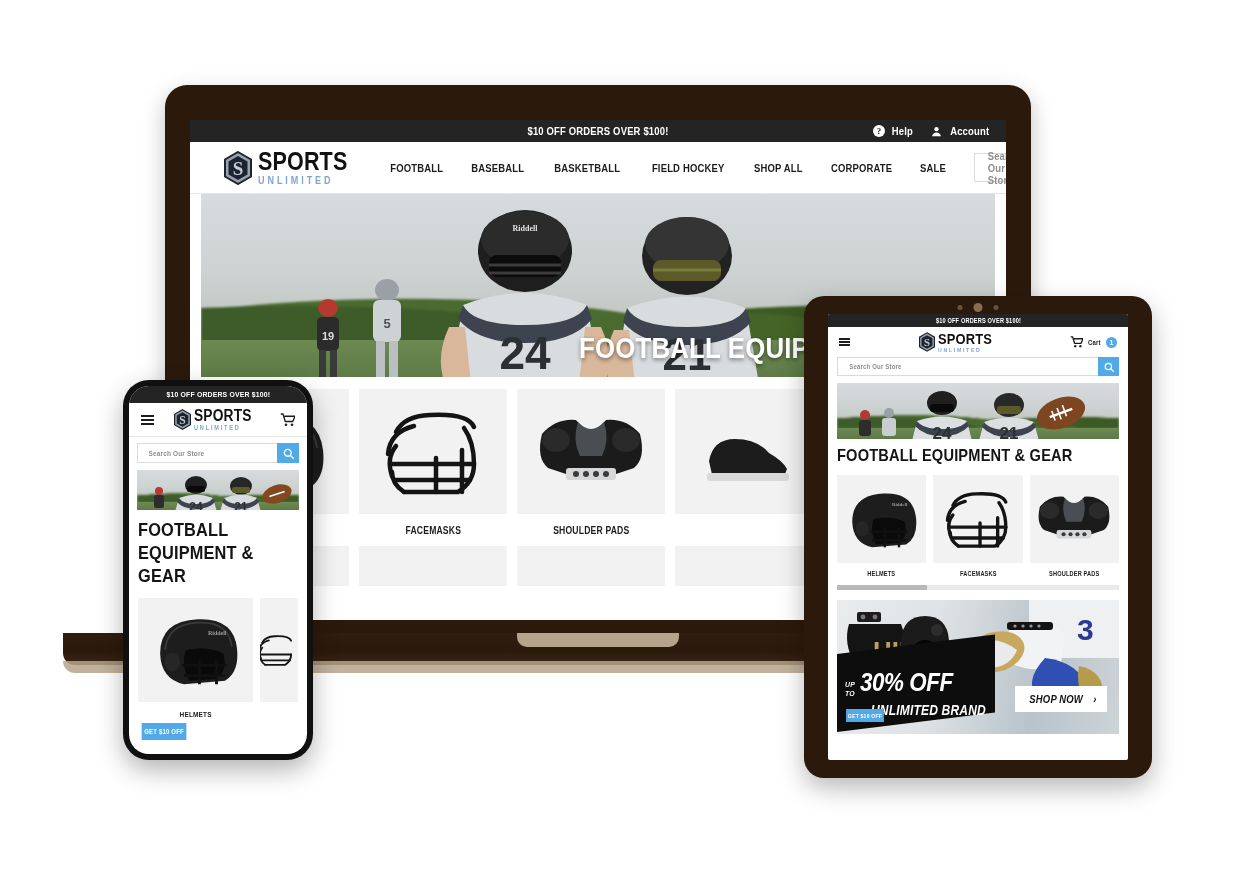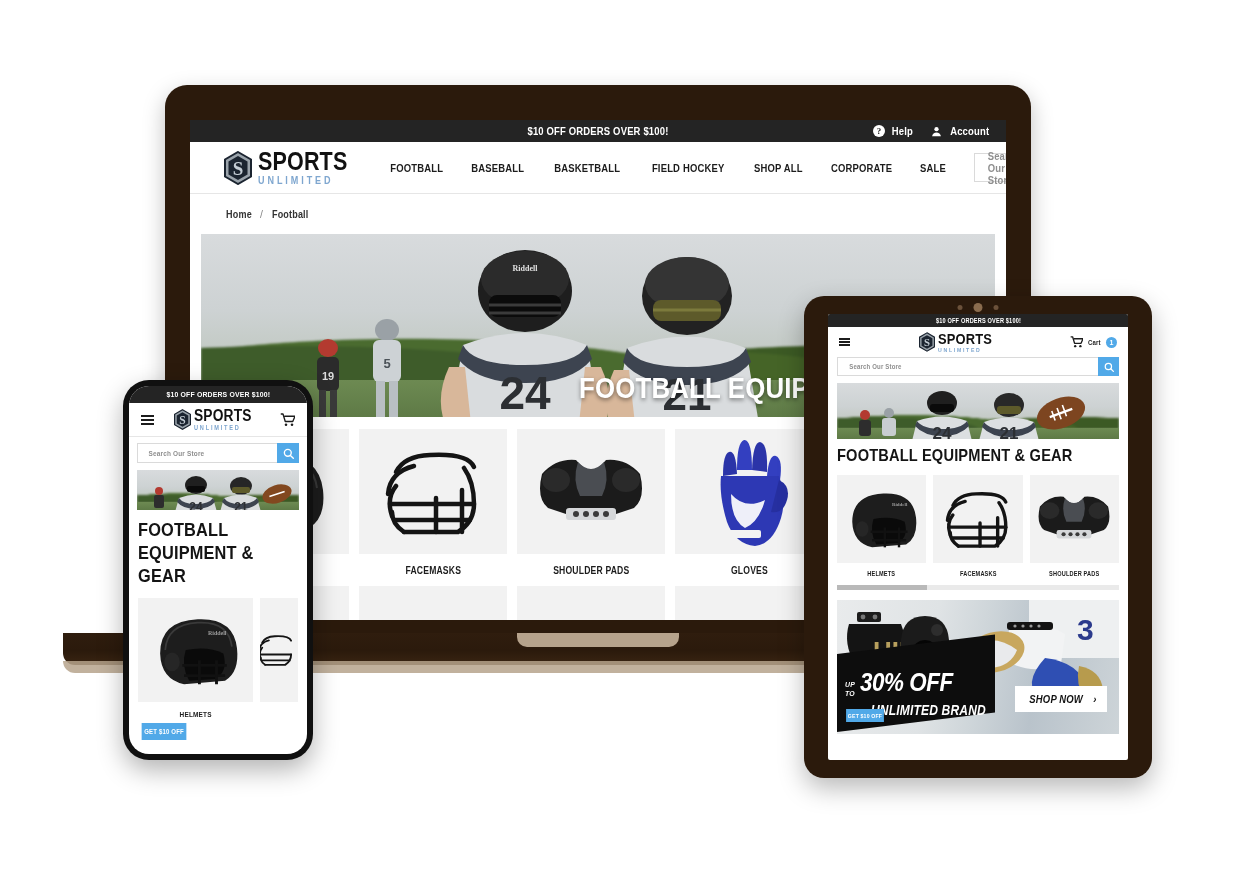--- a/index.html
+++ b/index.html
@@ -245,25 +245,20 @@
             <a class="nav-item cond-c" style="font-size:11px;">SHOP ALL</a>
             <a class="nav-item cond-c" style="font-size:11px;">CORPORATE</a>
             <a class="nav-item cond-c" style="font-size:11px;">SALE</a>
           </nav>
 
           <div class="searchbox" style="margin-left:26px;width:260px;height:29px;padding:0 10px;">
             <span class="cond-c" style="font-size:11px;">Search Our Store</span>
           </div>
         </div>
 
-        <div class="breadcrumb" style="height:40px;padding-left:34px;font-size:10.5px;">
-          <a class="cond-c">Home</a>
-          <span class="crumb-sep">/</span>
-          <span class="crumb-current cond-c">Football</span>
-        </div>
 
         <div class="hero" style="margin:0 11px; height:183px;">
           <div class="hero-sky"></div>
           <div class="hero-trees"></div>
           <div class="hero-ground"></div>
 
           <svg class="player" style="left:105px;width:44px;height:90px;" viewBox="0 0 44 90">
             <ellipse cx="22" cy="14" rx="10" ry="9" fill="#b33a30"></ellipse>
             <rect x="11" y="23" width="22" height="34" rx="5" fill="#2b2b2b"></rect>
             <text x="22" y="46" font-size="11" font-weight="bold" fill="#ddd" text-anchor="middle" font-family="Liberation Sans, sans-serif">19</text>
@@ -357,35 +352,20 @@
                     <circle cx="44" cy="68" r="3"></circle>
                     <circle cx="54" cy="68" r="3"></circle>
                     <circle cx="64" cy="68" r="3"></circle>
                     <circle cx="74" cy="68" r="3"></circle>
                   </g>
               </svg>
             </div>
             <div class="tile-label cond-c" style="font-size:10px;margin-top:11px;">SHOULDER PADS</div>
           </div>
 
-          <div class="tile" style="width:148px;">
-            <div class="tile-img" style="height:125px;">
-              <svg class="glove-svg" width="84" height="112" viewBox="0 0 84 112">
-                <path d="M16 40 q0-22 6-24 q7-2 8 22 z" fill="#2b34a8"></path>
-                <path d="M30 34 q0-28 7-30 q8-1 8 30 z" fill="#333fc0"></path>
-                <path d="M45 34 q1-28 8-28 q8 1 7 30 z" fill="#2b34a8"></path>
-                <path d="M60 40 q2-22 9-20 q7 3 4 24 z" fill="#333fc0"></path>
-                <path d="M14 40 h58 q8 22 2 42 q-8 26-26 28 q-20-2-28-24 q-8-26-6-46z" fill="#2d38b4"></path>
-                <path d="M72 44 q12 6 8 20 q-4 14-16 12 z" fill="#262fa0"></path>
-                <path d="M24 58 q14 16 34 6 q-6 22-20 28 q-14-8-14-34z" fill="#fff" opacity=".92"></path>
-                <rect x="20" y="94" width="34" height="8" rx="2" fill="#f2f2f2"></rect>
-              </svg>
-            </div>
-            <div class="tile-label cond-c" style="font-size:10px;margin-top:11px;">GLOVES</div>
-          </div>
 
           <div class="tile" style="width:148px;">
             <div class="tile-img" style="height:125px;">
               <svg width="100" height="70" viewBox="0 0 100 70">
                 <path d="M10 44 q4-22 26-22 q22 0 34 14 q14 8 18 16 l-4 10 h-70z" fill="#1c1c1c"></path>
                 <rect x="8" y="56" width="82" height="8" rx="3" fill="#d9d9d9"></rect>
               </svg>
             </div>
             <div class="tile-label cond-c" style="font-size:10px;margin-top:11px;"></div>
           </div>

